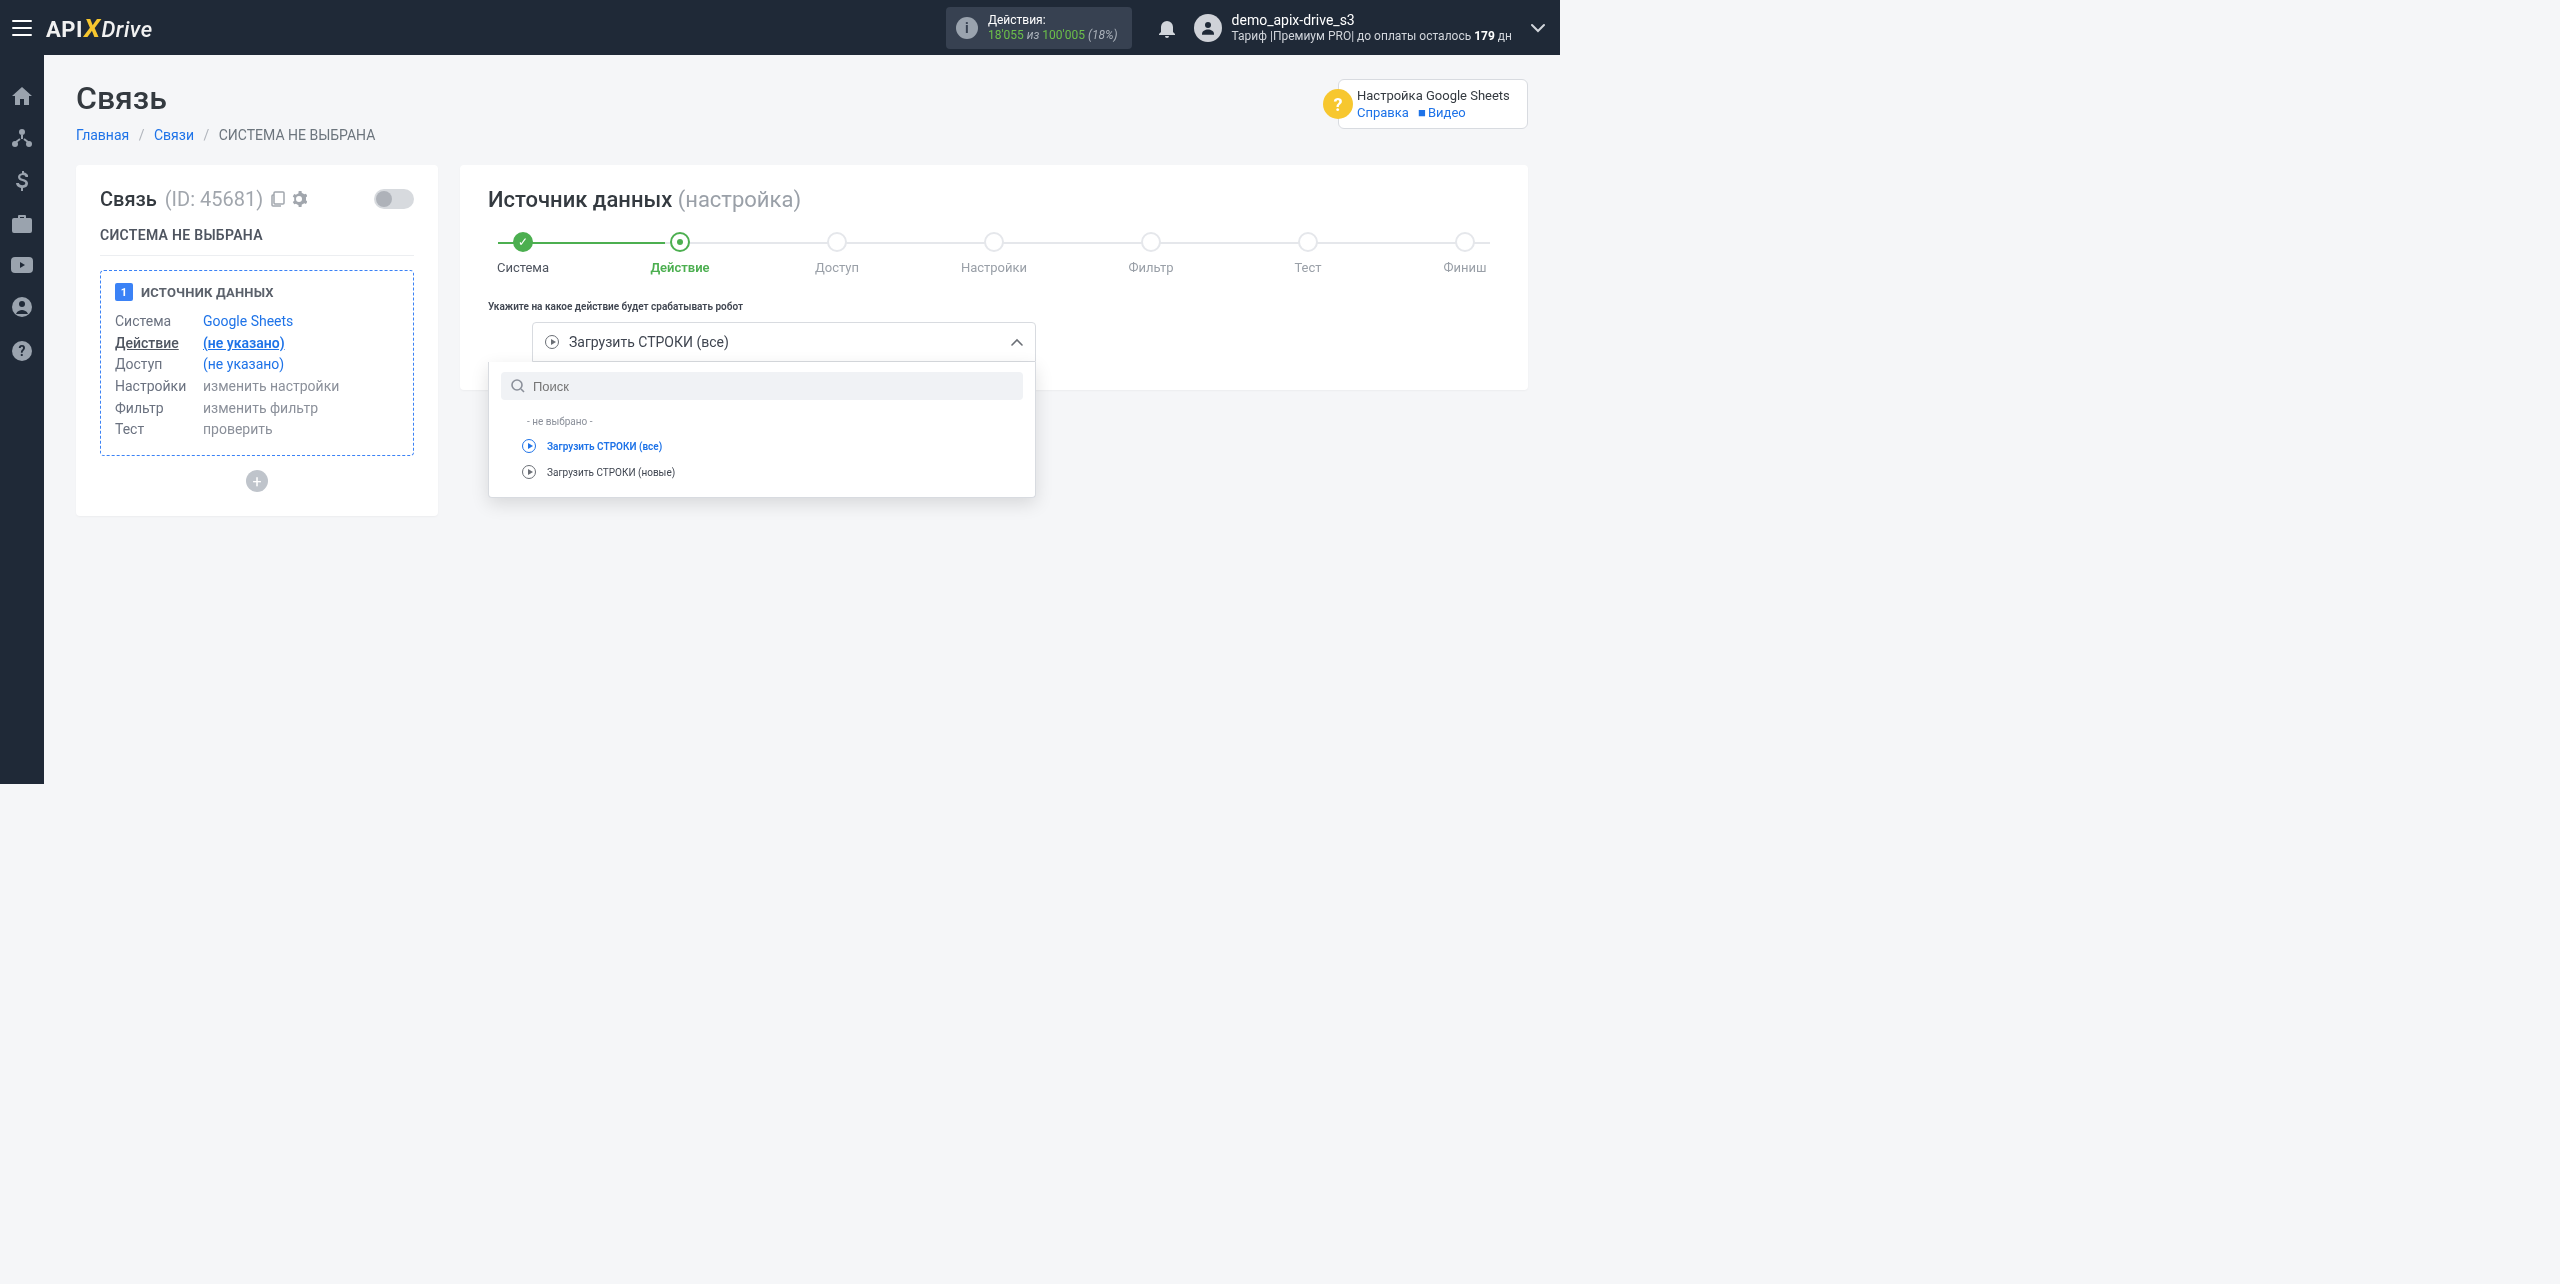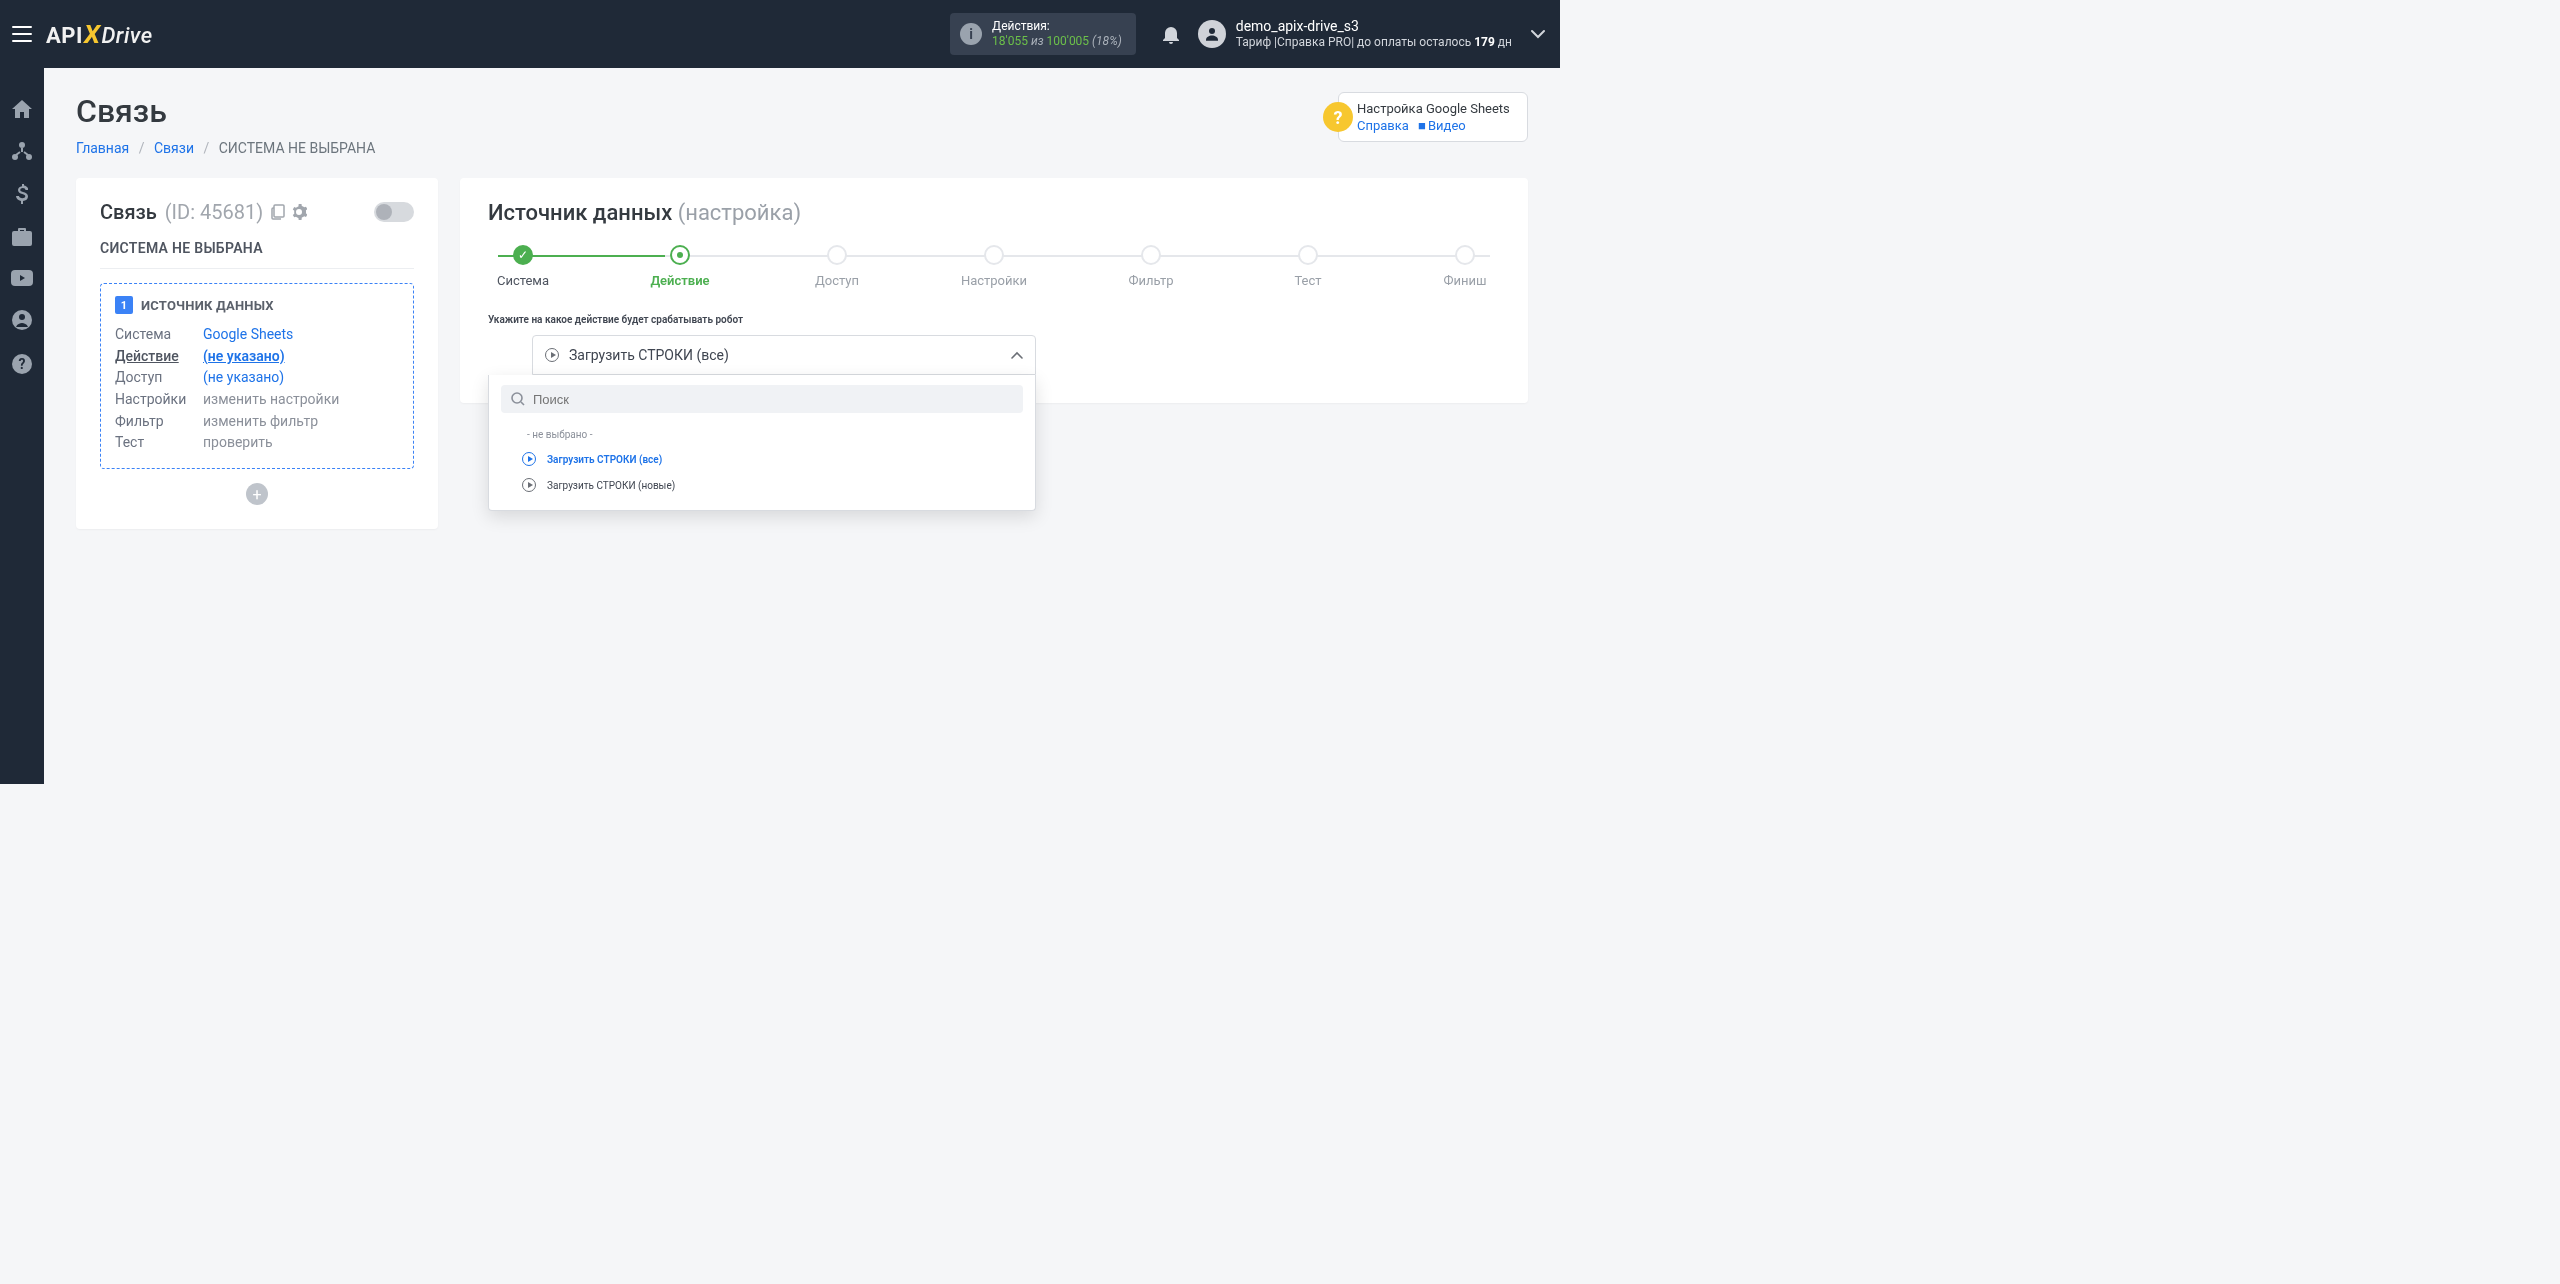--- a/index.html
+++ b/index.html
@@ -1,20 +1,20 @@
 <!DOCTYPE html>
 <html><head>
 <meta charset="utf-8">
 <style>
 * { box-sizing: border-box; margin: 0; padding: 0; }
 body { font-family: -apple-system, BlinkMacSystemFont, "Segoe UI", Roboto, Arial, sans-serif; background: #f5f6f8; color: #343a40; font-size: 14px; overflow: hidden; }
 .app { display: flex; flex-direction: column; height: 784px; width: 1560px; }
 
 
-.top-header { height: 68px; background: #1f2937; display: flex; align-items: center; padding: 0; color: #fff; }
+.top-header { height: 55px; background: #1f2937; display: flex; align-items: center; padding: 0; color: #fff; }
 .burger { width: 44px; height: 55px; display: flex; align-items: center; justify-content: center; cursor: pointer; }
 .burger svg { stroke: #d1d5db; }
 .logo { display: flex; align-items: baseline; font-size: 22px; font-weight: 700; letter-spacing: 0.5px; margin-left: 2px; }
 .logo .api { color: #f1f1f1; }
 .logo .x { color: #f7c72f; font-style: italic; font-size: 26px; margin: 0 1px; }
 .logo .drive { color: #f1f1f1; font-weight: 500; font-style: italic; }
 .top-spacer { flex: 1; }
 .actions-chip { background: #374151; border-radius: 4px; padding: 6px 14px 6px 10px; display: flex; align-items: center; gap: 10px; margin-right: 18px; }
 .actions-chip .info-i { width: 22px; height: 22px; border-radius: 50%; background: #9aa3ae; display: flex; align-items: center; justify-content: center; color: #374151; font-weight: 700; font-size: 14px; }
 .actions-chip .texts { font-size: 12px; line-height: 1.25; }
@@ -139,21 +139,21 @@
     <div class="user-block">
       <div class="avatar">
         <svg width="18" height="18" viewBox="0 0 24 24" fill="#1f2937">
             <circle cx="12" cy="8" r="4"></circle>
             <path d="M4 20c0-4 4-6 8-6s8 2 8 6v1H4v-1Z"></path>
           </svg>
       </div>
       <div class="user-texts">
         <div class="name">demo_apix-drive_s3</div>
         <div class="tariff">
-          <span>Тариф |</span><span>Справка PRO</span><span>| до оплаты осталось </span><b>179</b><span> дн</span>
+          <span>Тариф |</span><span>Премиум PRO</span><span>| до оплаты осталось </span><b>179</b><span> дн</span>
         </div>
       </div>
     </div>
     <div class="chev-hdr">
       <svg width="14" height="10" viewBox="0 0 14 10" fill="none">
           <path d="M1 2l6 6 6-6" stroke="#d1d5db" stroke-width="2" stroke-linecap="round"></path>
         </svg>
     </div>
   </div>
 

